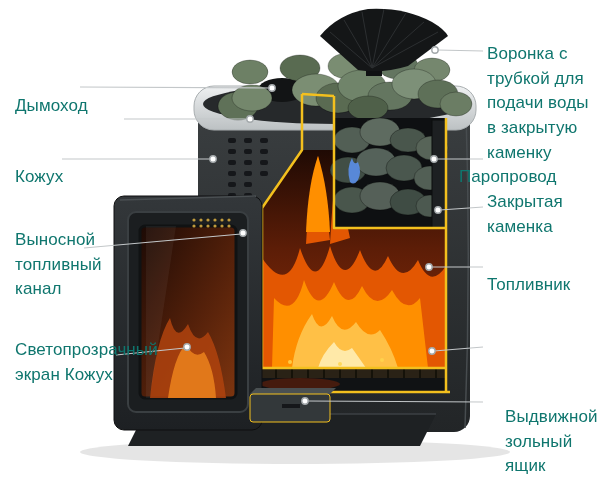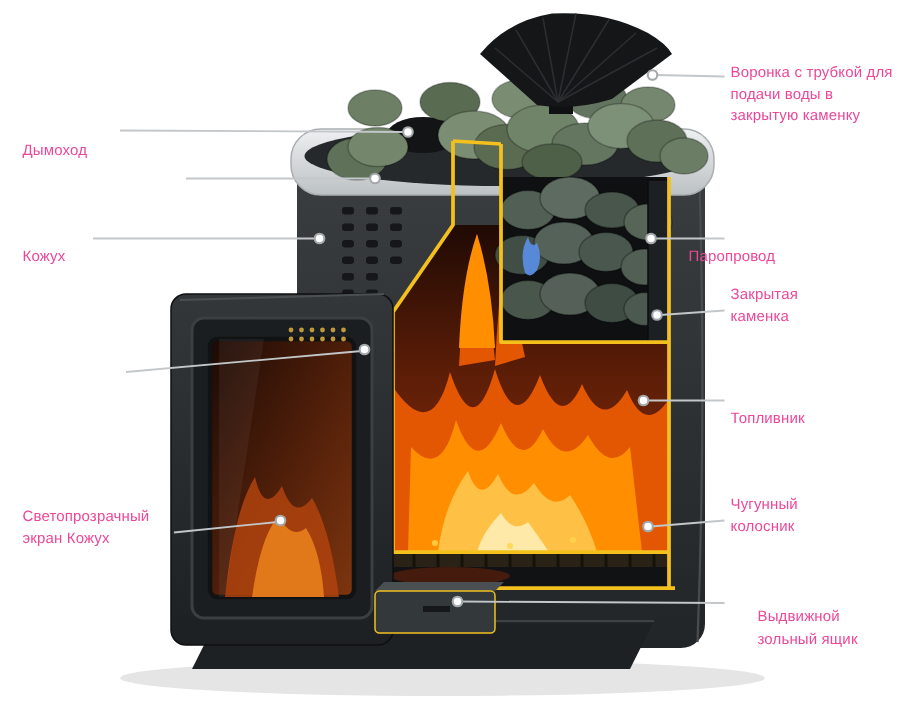--- a/index.html
+++ b/index.html
@@ -2,21 +2,21 @@
 <html><head>
 <meta charset="utf-8">
 <style>
   html,body{margin:0;padding:0;background:#ffffff;}
   .stage{
     position:relative;width:600px;height:477px;background:#ffffff;overflow:hidden;
     font-family:"Liberation Sans", sans-serif;
   }
   .art{position:absolute;left:0;top:0;width:600px;height:477px;}
   .label{
-    position:absolute;font-size:10px;line-height:1.45;color:#ec4899;
+    position:absolute;font-size:17px;line-height:1.45;color:#0f766e;
     letter-spacing:.1px;
   }
   .nowrap{white-space:nowrap;margin-top:15px;}
 </style>
 </head>
 <body>
 
 <div class="stage">
 
   <svg class="art" viewBox="0 0 600 477">
@@ -241,22 +241,22 @@
       <circle cx="434" cy="159" r="3.2"></circle>
       <circle cx="438" cy="210" r="3.2"></circle>
       <circle cx="429" cy="267" r="3.2"></circle>
       <circle cx="432" cy="351" r="3.2"></circle>
       <circle cx="305" cy="401" r="3.2"></circle>
     </g>
   </svg>
 
   <div class="label nowrap" style="left:15px;top:79px;">Дымоход</div>
   <div class="label nowrap" style="left:15px;top:150px;">Кожух</div>
+  <div class="label" style="left:15px;top:228px;width:78px;">Выносной топливный канал</div>
   <div class="label" style="left:15px;top:338px;width:112px;">Светопрозрачный экран Кожух</div>
 
   <div class="label" style="left:487px;top:42px;width:110px;">Воронка с трубкой для подачи воды в закрытую каменку</div>
   <div class="label nowrap" style="left:459px;top:150px;">Паропровод</div>
   <div class="label" style="left:487px;top:190px;width:70px;">Закрытая каменка</div>
   <div class="label nowrap" style="left:487px;top:258px;">Топливник</div>
-  <div class="label" style="left:487px;top:330px;width:80px;">Чугунный колосник</div>
   <div class="label" style="left:505px;top:388px;width:92px;margin-top:17px;">Выдвижной зольный ящик</div>
 
 </div>
 
 </body></html>

